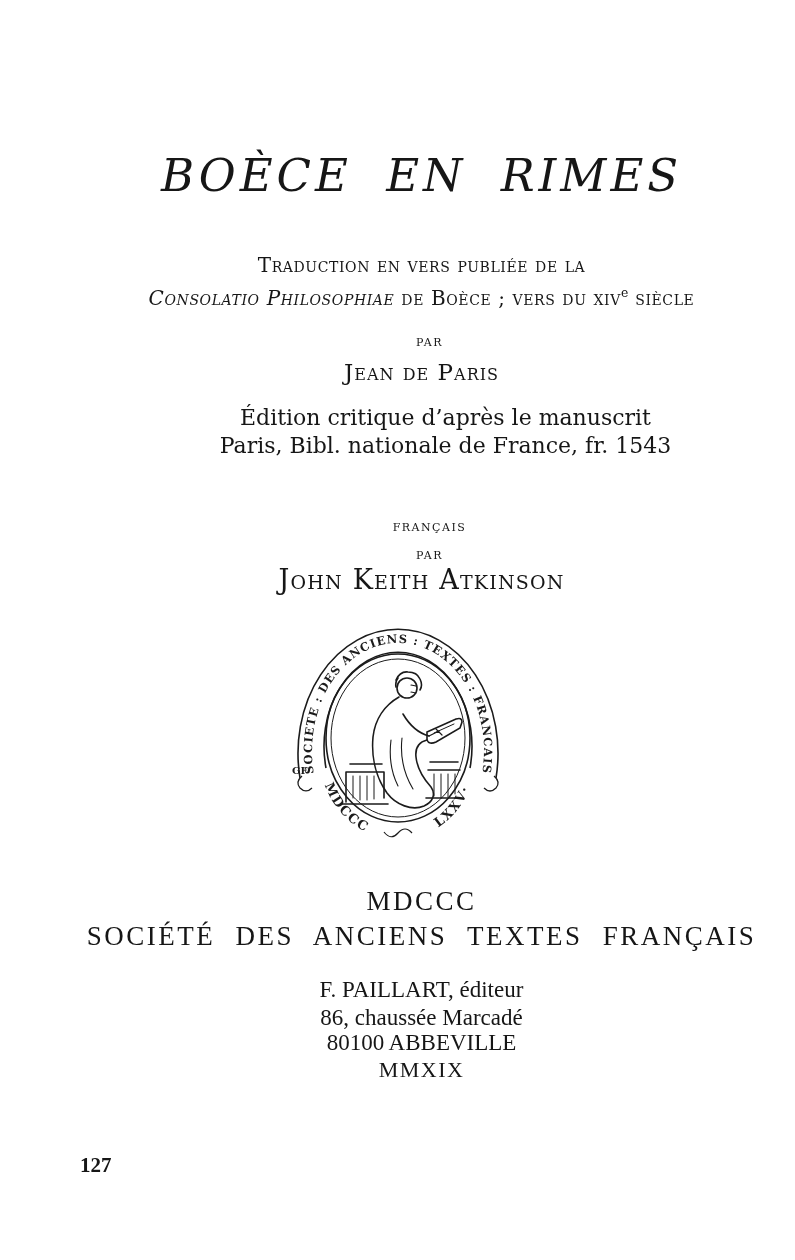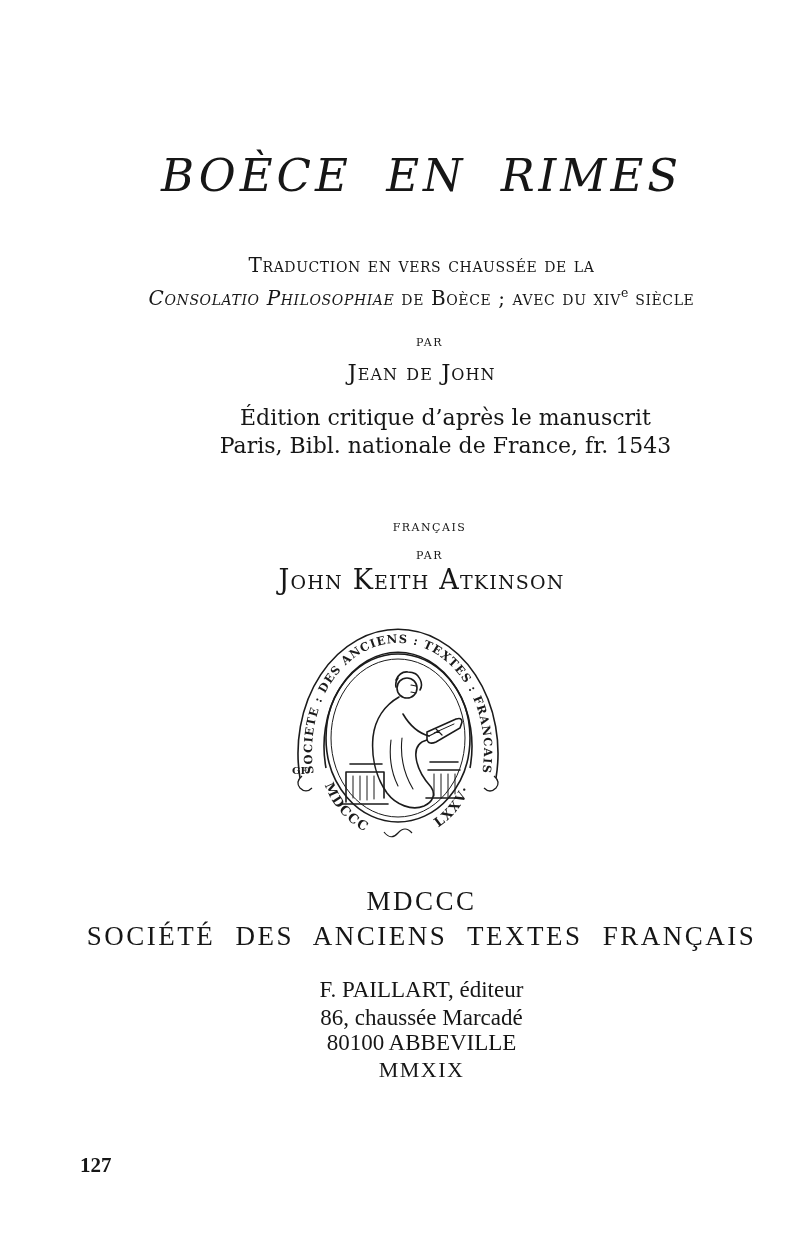--- a/index.html
+++ b/index.html
@@ -46,27 +46,27 @@
   }
 </style>
 </head>
 <body>
 
 <div class="page">
 
   <div class="line title">BOÈCE EN RIMES</div>
 
   <div class="line subtitle">
-    <span class="sc">Traduction en vers chaussée de la</span><br>
-    <span class="sc it">Consolatio Philosophiae</span><span class="sc"> de Boèce ; avec du xiv</span><sup>e</sup><span class="sc"> siècle</span>
+    <span class="sc">Traduction en vers publiée de la</span><br>
+    <span class="sc it">Consolatio Philosophiae</span><span class="sc"> de Boèce ; vers du xiv</span><sup>e</sup><span class="sc"> siècle</span>
   </div>
 
   <div class="line sc by-label lbl-par1">par</div>
 
-  <div class="line sc author">Jean de John</div>
+  <div class="line sc author">Jean de Paris</div>
 
   <div class="line edition">
     <span>Édition critique d’après le manuscrit</span>
     <span>Paris, Bibl. nationale de France, fr. 1543</span>
   </div>
 
   <div class="line sc by-label lbl-publiee">français</div>
   <div class="line sc by-label lbl-par2">par</div>
   <div class="line sc editor">John Keith Atkinson</div>
 

